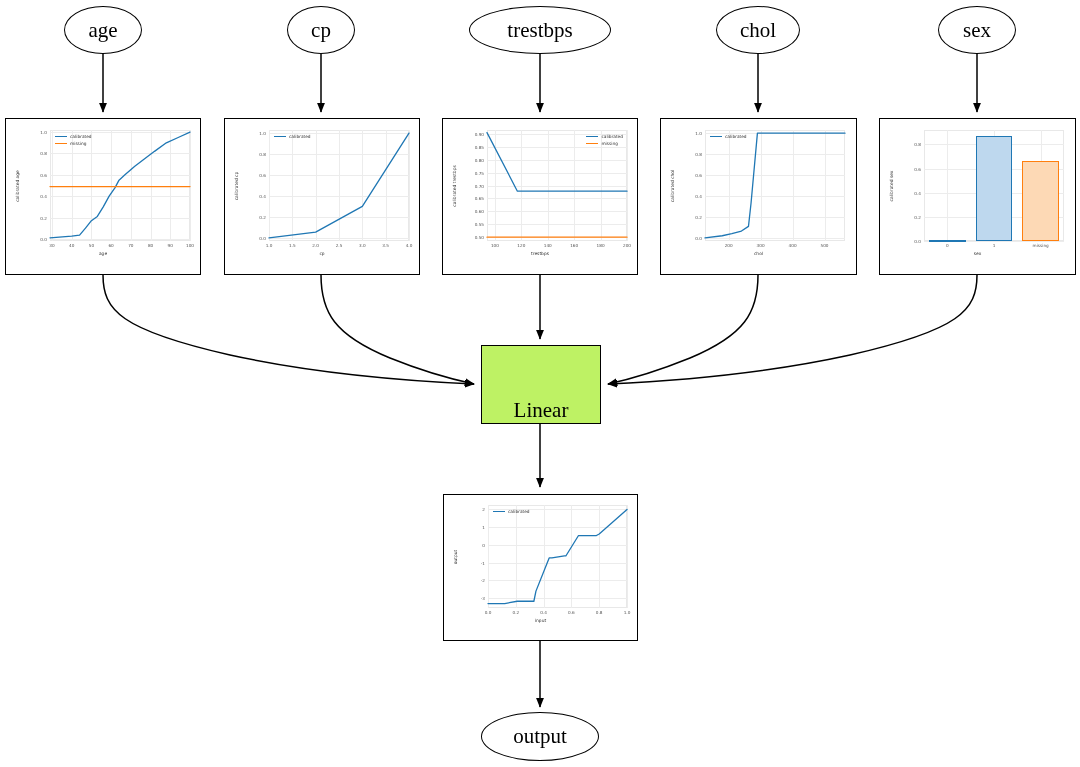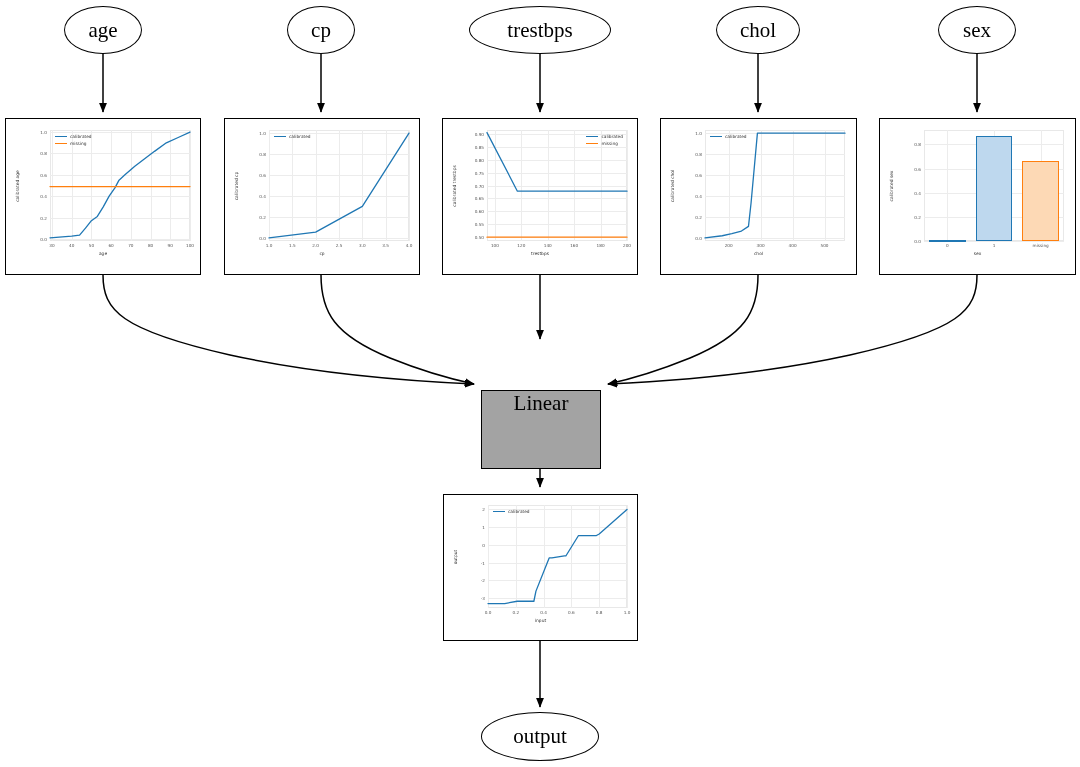--- a/index.html
+++ b/index.html
@@ -37,29 +37,28 @@
     align-items: center;
     justify-content: center;
     font-family: "Liberation Serif", serif;
     font-size: 21px;
     color: #000000;
     box-sizing: border-box;
   }
   .node-box {
     position: absolute;
     border: 1.4px solid #000000;
-    background: #a3a3a3;
+    background: #bef264;
     display: flex;
-    align-items: flex-start;
+    align-items: flex-end;
     justify-content: center;
     font-family: "Liberation Serif", serif;
     font-size: 21px;
     color: #000000;
     box-sizing: border-box;
-    margin-top: 45px;
   }
   
   .plot-card {
     position: absolute;
     border: 1.4px solid #000000;
     background: #ffffff;
     box-sizing: border-box;
     padding: 4px;
   }
   .plot-inner {

